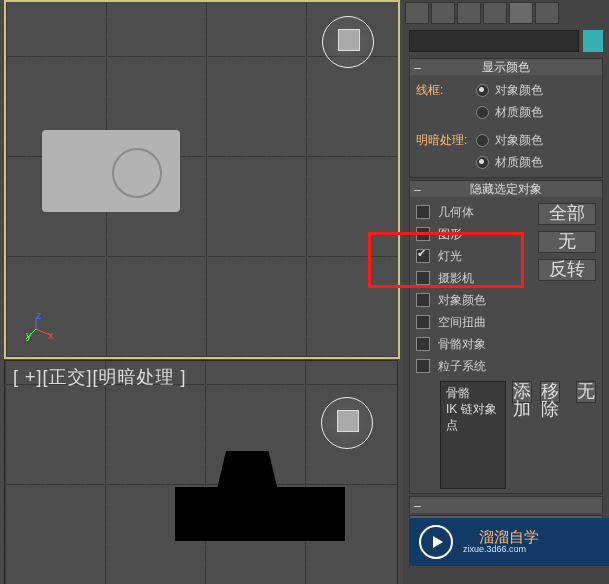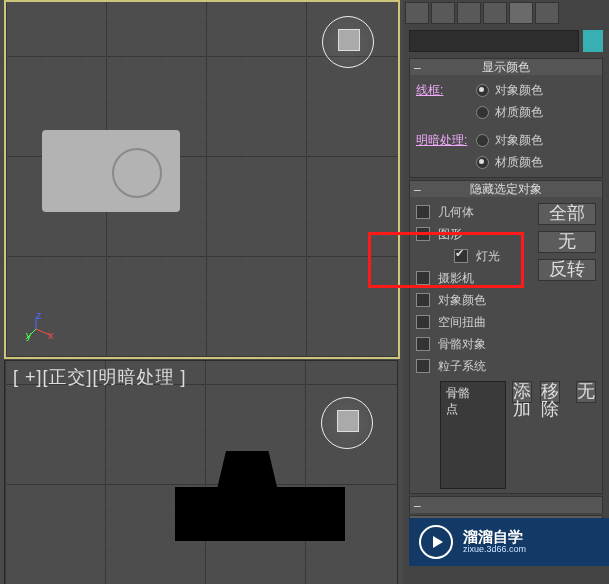--- a/index.html
+++ b/index.html
@@ -155,21 +155,21 @@
     color:#ddd;
   }
   .rollout-body {
     padding:4px 6px;
   }
   .row {
     display:flex;
     align-items:center;
     height:22px;
   }
-  .row .label { width:60px; color:#f0abfc;text-decoration:underline; }
+  .row .label { width:60px; color:#fdba74; }
   .radio {
     width:11px;height:11px;
     border:1px solid #888;
     border-radius:50%;
     background:#333;
     display:inline-block;
     margin-right:6px;
     position:relative;
   }
   .radio.checked::after{
@@ -251,21 +251,21 @@
     border-radius:50%;
     display:flex;align-items:center;justify-content:center;
   }
   .watermark .play::after{
     content:"";
     border-left:10px solid #fff;
     border-top:6px solid transparent;
     border-bottom:6px solid transparent;
     margin-left:3px;
   }
-  .watermark .wtxt { color:#ffffff; font-size:15px; font-weight:bold; line-height:14px;}
+  .watermark .wtxt { color:#fdba74; font-size:15px; font-weight:normal; line-height:14px;margin-left:16px;}
   .watermark .wurl { color:#cde3ff; font-size:9px; }
 
   .hide-sel-btn {
     margin:2px 6px 0 6px;
     height:20px;
     background:#5c5c5c;
     border:1px solid #333;
     color:#bbb;
     text-align:center;
     line-height:18px;
@@ -359,21 +359,21 @@
       <div class="hide-grid">
         <div class="hide-col-left" id="hide-list">
             <div class="row" style="height: 22px;">
               <span class="chk"></span>
               <span>几何体</span>
             </div>
             <div class="row" style="height: 22px;">
               <span class="chk"></span>
               <span>图形</span>
             </div>
-            <div class="row" style="height: 22px; justify-content: center;">
+            <div class="row" style="height: 22px;">
               <span class="chk checked"></span>
               <span>灯光</span>
             </div>
             <div class="row" style="height: 22px;">
               <span class="chk"></span>
               <span>摄影机</span>
             </div>
             <div class="row" style="height: 22px;">
               <span class="chk"></span>
               <span>对象颜色</span>
@@ -394,20 +394,21 @@
         <div class="hide-col-right">
           <div class="btn">全部</div>
           <div class="btn">无</div>
           <div class="btn">反转</div>
         </div>
       </div>
 
       <div class="bone-row">
         <div class="listbox" id="bone-list">
             <div>骨骼</div>
+            <div>IK 链对象</div>
             <div>点</div>
           </div>
         <div class="bone-right">
           <div class="btn">添加</div>
           <div class="btn">移除</div>
           <div style="height:20px"></div>
           <div class="btn">无</div>
         </div>
       </div>
     </div>

